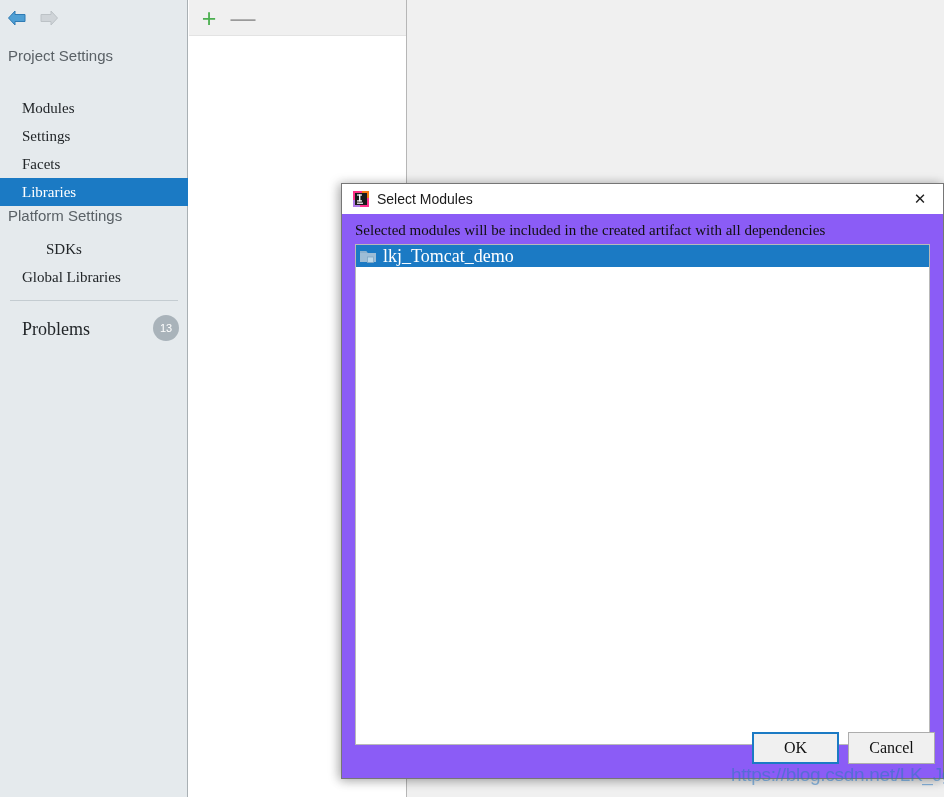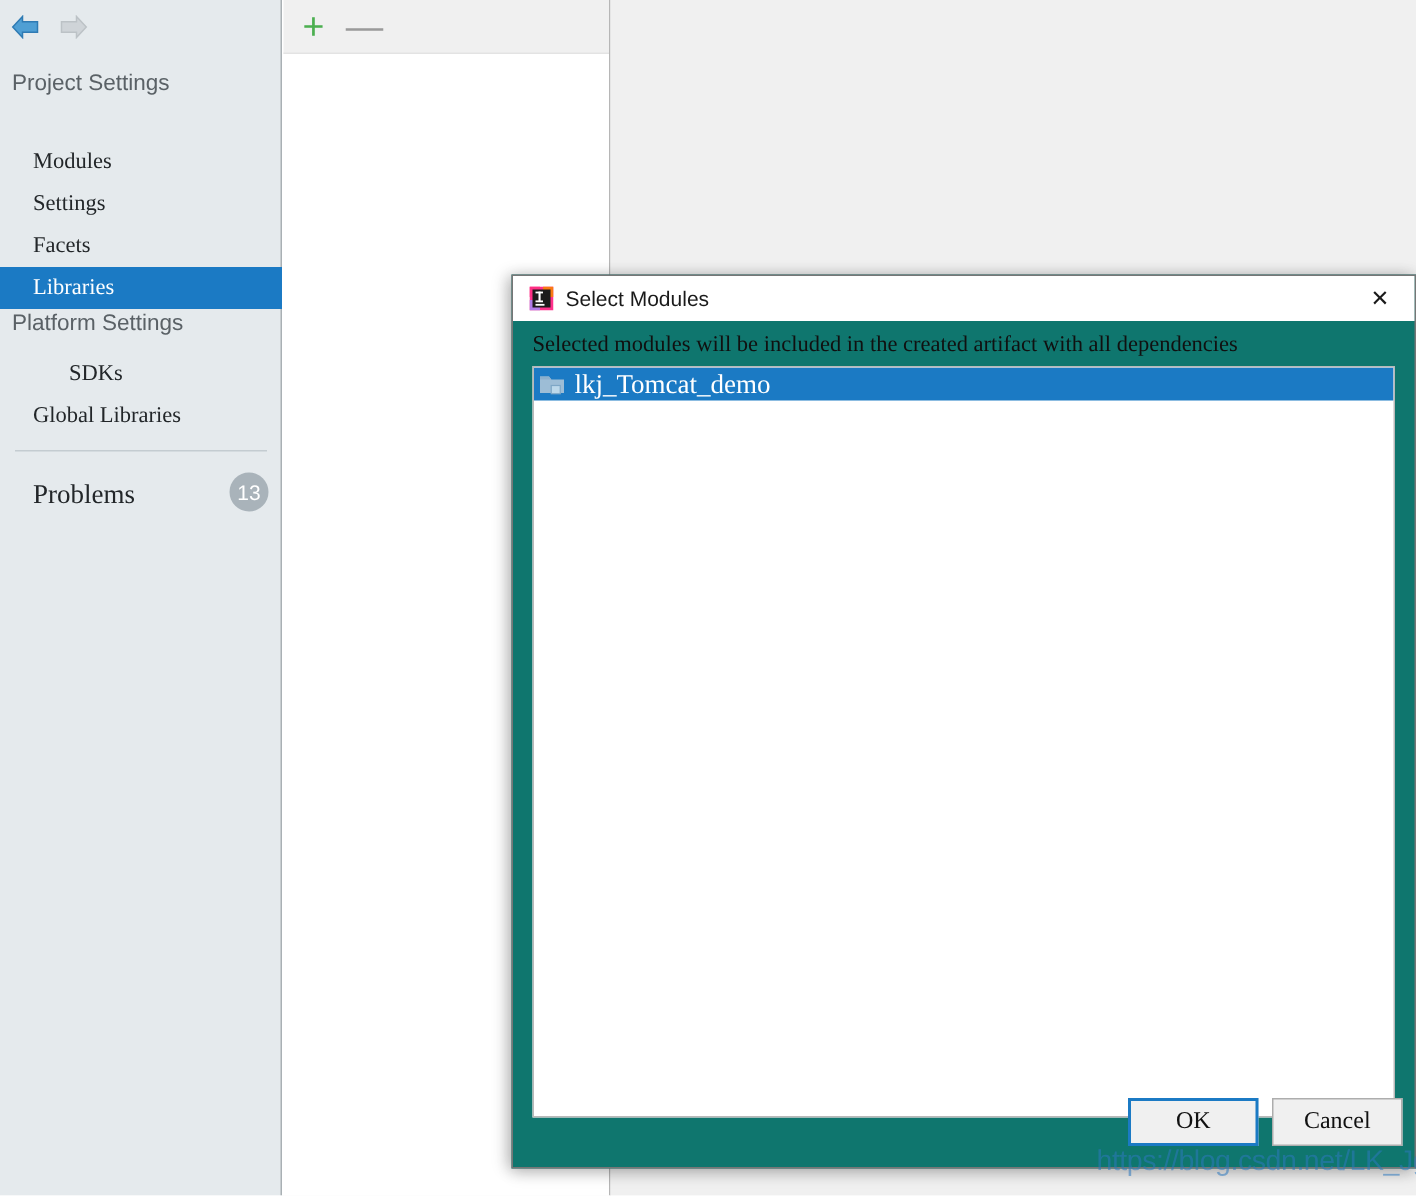--- a/index.html
+++ b/index.html
@@ -56,21 +56,21 @@
   .problems-row {
     position: absolute; left: 0; width: 188px; height: 28px;
     display: flex; align-items: center; padding-left: 22px;
     font-size: 18px; color: #222629;
   }
   .badge {
     position: absolute; right: 8px; top: 315px;
     width: 26px; height: 26px; border-radius: 50%;
     background: #a9b3ba; color: #ffffff;
     display: flex; align-items: center; justify-content: center;
-    font-size: 14px;
+    font-size: 11px;
     font-family: "Liberation Sans", sans-serif;
   }
 
   
   .mid-pane {
     position: absolute; left: 189px; top: 0;
     width: 217px; height: 797px;
     background: #ffffff;
   }
   .mid-toolbar {
@@ -104,21 +104,21 @@
     position: absolute; left: 56px; top: 337px;
     font-size: 15px; color: #9b9b9b;
     white-space: nowrap;
   }
 
   
   .dialog {
     position: absolute;
     left: 341px; top: 183px;
     width: 603px; height: 596px;
-    background: #0f766e;
+    background: #8b5cf6;
     border: 1px solid #767676;
     box-shadow: -3px 0 10px rgba(0,0,0,0.22), 0 3px 10px rgba(0,0,0,0.18);
     text-decoration: underline;
   }
   .dlg-titlebar {
     position: absolute; left: 0; top: 0;
     width: 601px; height: 30px;
     background: #ffffff;
     display: flex; align-items: center;
   }

